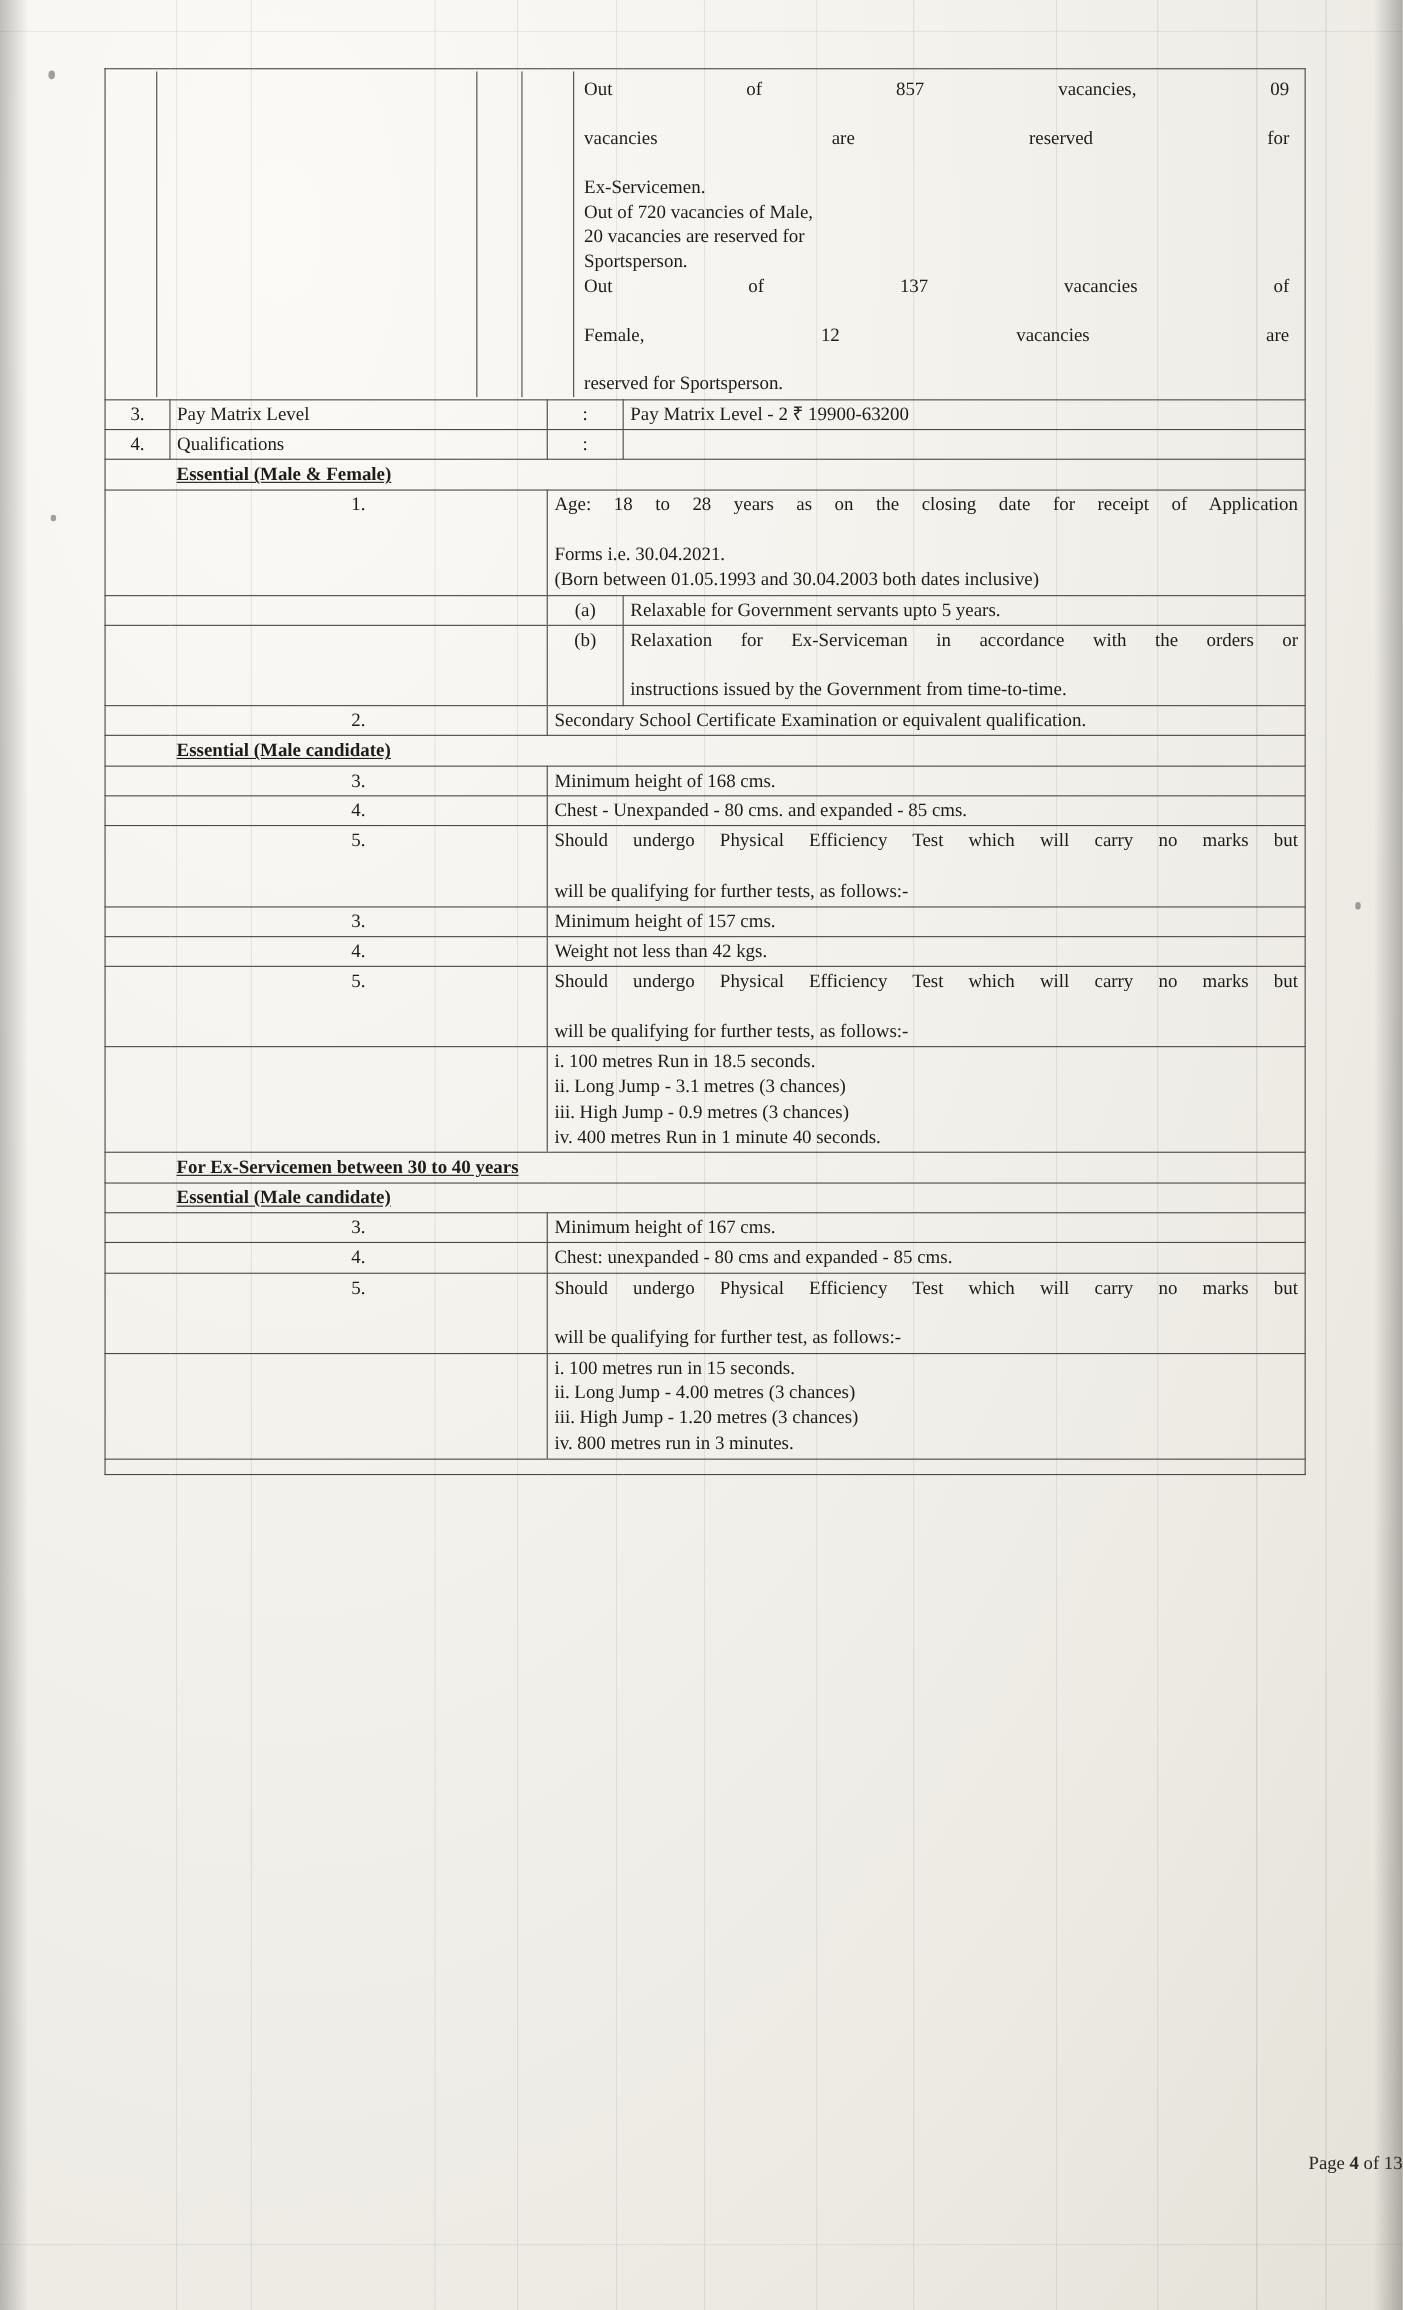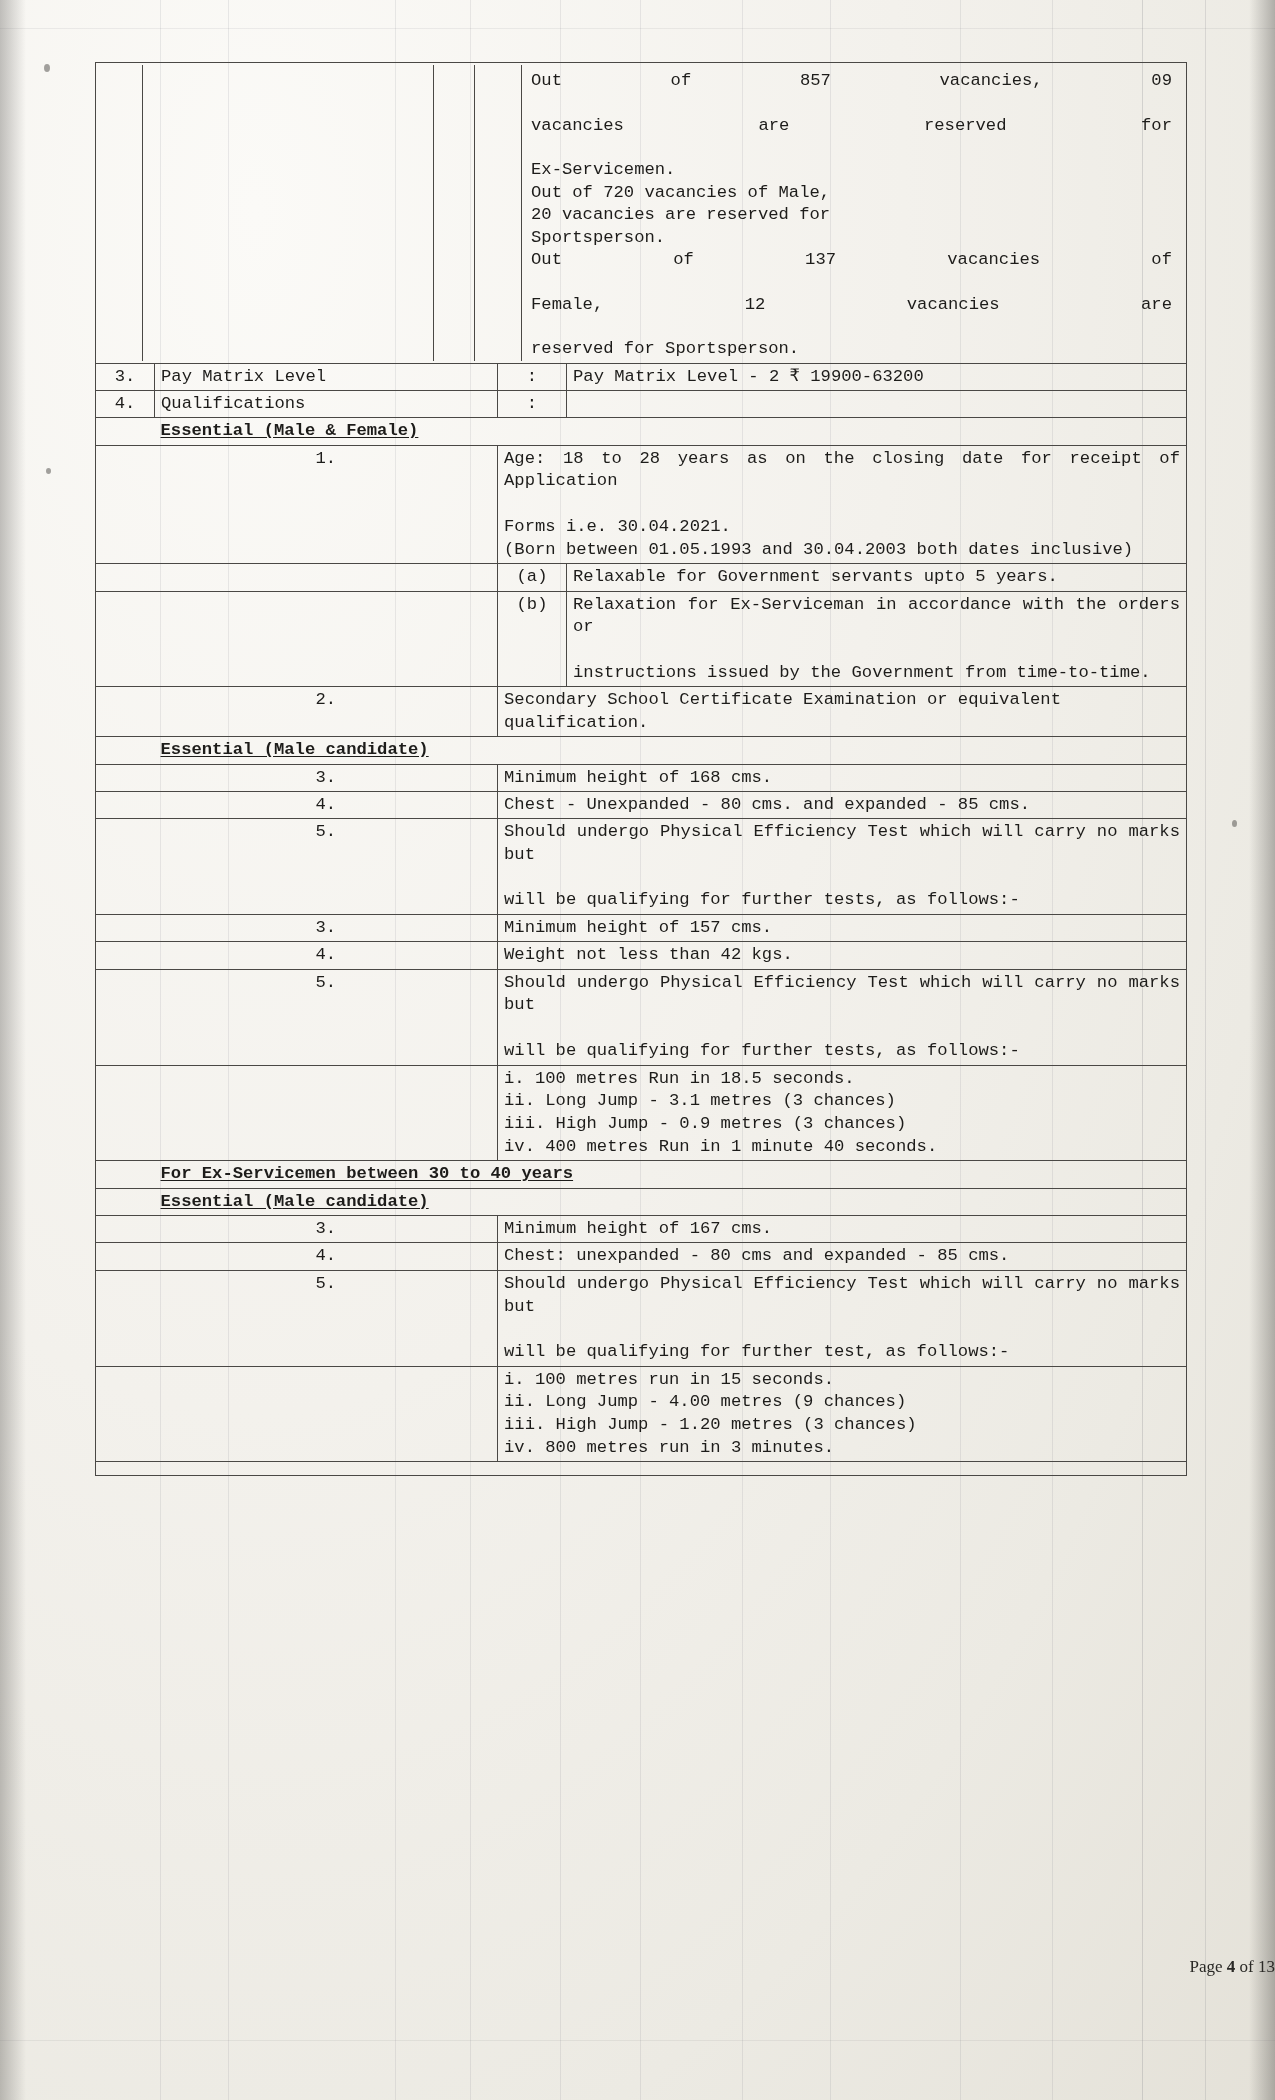--- a/index.html
+++ b/index.html
@@ -21,21 +21,20 @@
   .hline-faint{position:absolute;left:0;right:0;height:1px;background:rgba(110,110,120,.10);}
   .edge-dark{position:absolute;top:0;bottom:0;width:26px;
     background:linear-gradient(90deg,rgba(60,58,55,.30),rgba(60,58,55,0));}
   .edge-dark.right{right:0;background:linear-gradient(270deg,rgba(60,58,55,.35),rgba(60,58,55,0));}
   .speck{position:absolute;background:rgba(90,88,84,.55);border-radius:50%;}
 
   
   #sheet{
     position:absolute;left:95px;top:62px;width:1092px;
     color:#1d1c1a;
-    font-family:Liberation Mono, monospace;
   }
   table.doc{
     border-collapse:collapse;width:100%;
     font-size:17.2px;line-height:1.30;
   }
   table.doc td{
     border:1px solid #4a4845;
     padding:2px 6px;vertical-align:top;
   }
   .no-b-left{border-left:none !important;margin-top:27px;}
@@ -272,21 +271,21 @@
           <div class="justify-full">Should undergo Physical Efficiency Test which will carry no marks but</div>
           <div>will be qualifying for further test, as follows:-</div>
         </td>
       </tr>
 
       <tr>
         <td class="no-b-right" style="border-right:none"></td>
         <td class="c-num no-b-left" style="border-right:none"></td>
         <td colspan="2" class="roman tightline">
           <div>i. 100 metres run in 15 seconds.</div>
-          <div>ii. Long Jump - 4.00 metres (9 chances)</div>
+          <div>ii. Long Jump - 4.00 metres (3 chances)</div>
           <div>iii. High Jump - 1.20 metres (3 chances)</div>
           <div>iv. 800 metres run in 3 minutes.</div>
         </td>
       </tr>
 
       <tr class="spacer-row">
         <td colspan="4"></td>
       </tr>
     </tbody>
       </table>

